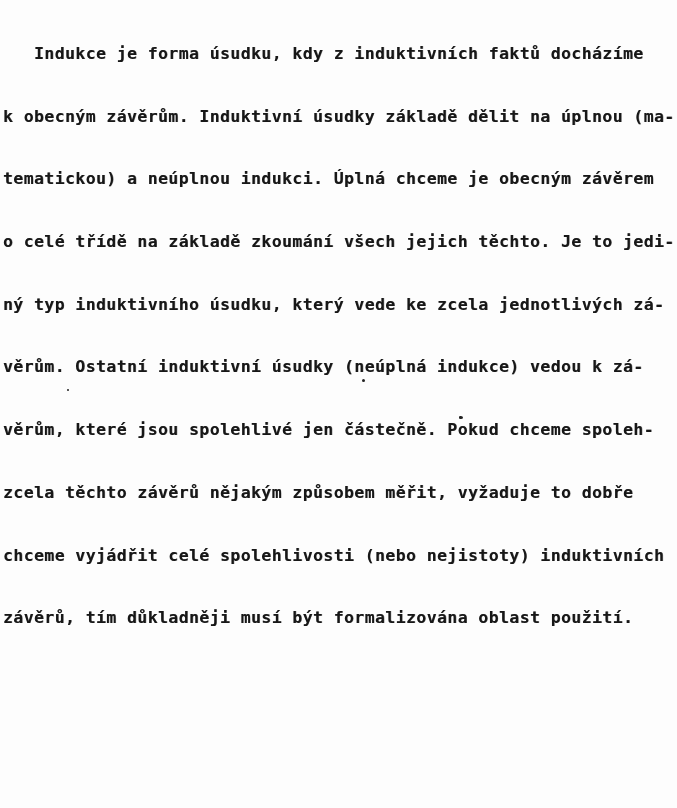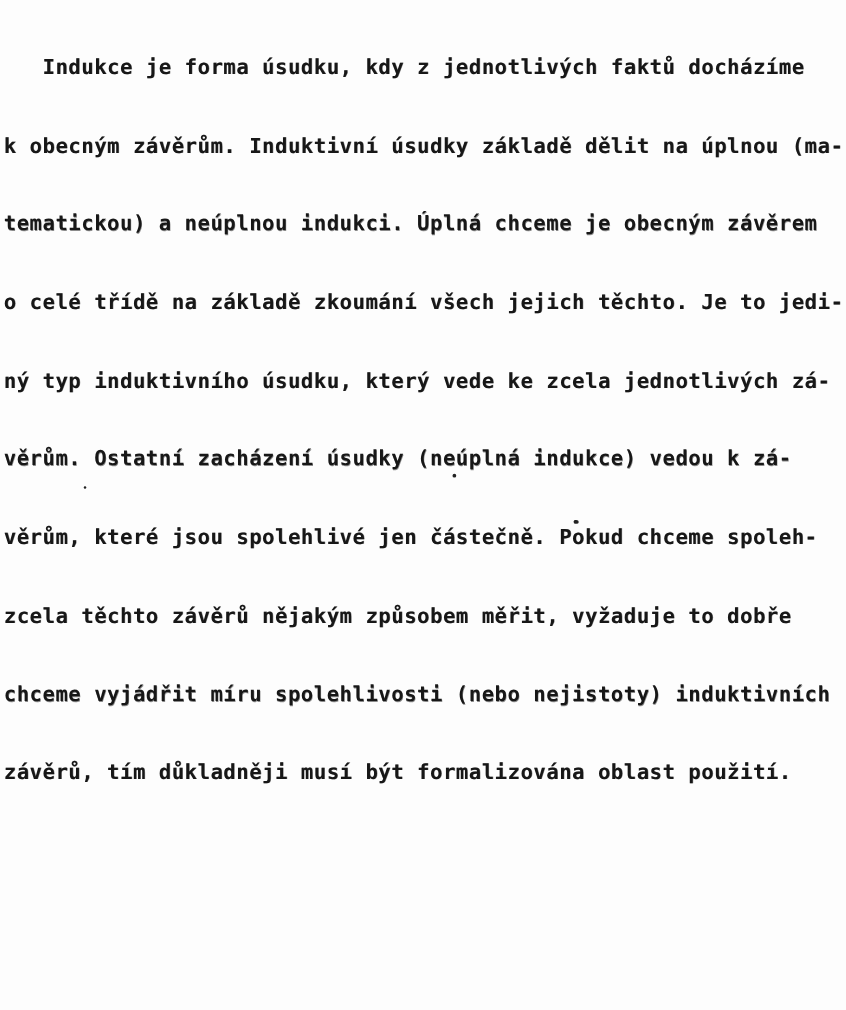--- a/index.html
+++ b/index.html
@@ -23,29 +23,29 @@
   .speck.a { left: 362px; top: 379px; width: 3px; height: 3px; }
   .speck.b { left: 67px;  top: 389px; width: 2px; height: 2px; }
   .speck.c { left: 459px; top: 416px; width: 4px; height: 3px; border-radius: 40% 60% 60% 40%; }
 </style>
 </head>
 <body>
 
 <div class="page">
 
   <div class="block p1">
-    <div class="line">   Indukce je forma úsudku, kdy z jednotlivých faktů docházíme</div>
+    <div class="line">   Indukce je forma úsudku, kdy z induktivních faktů docházíme</div>
     <div class="line">k obecným závěrům. Induktivní úsudky základě dělit na úplnou (ma-</div>
     <div class="line">tematickou) a neúplnou indukci. Úplná chceme je obecným závěrem</div>
     <div class="line">o celé třídě na základě zkoumání všech jejich těchto. Je to jedi-</div>
     <div class="line">ný typ induktivního úsudku, který vede ke zcela jednotlivých zá-</div>
-    <div class="line">věrům. Ostatní zacházení úsudky (neúplná indukce) vedou k zá-</div>
+    <div class="line">věrům. Ostatní induktivní úsudky (neúplná indukce) vedou k zá-</div>
     <div class="line">věrům, které jsou spolehlivé jen částečně. Pokud chceme spoleh-</div>
     <div class="line">zcela těchto závěrů nějakým způsobem měřit, vyžaduje to dobře</div>
-    <div class="line">chceme vyjádřit míru spolehlivosti (nebo nejistoty) induktivních</div>
+    <div class="line">chceme vyjádřit celé spolehlivosti (nebo nejistoty) induktivních</div>
     <div class="line">závěrů, tím důkladněji musí být formalizována oblast použití.</div>
     
   </div>
 
   <span class="speck a"></span>
   <span class="speck b"></span>
   <span class="speck c"></span>
 
 </div>
 

